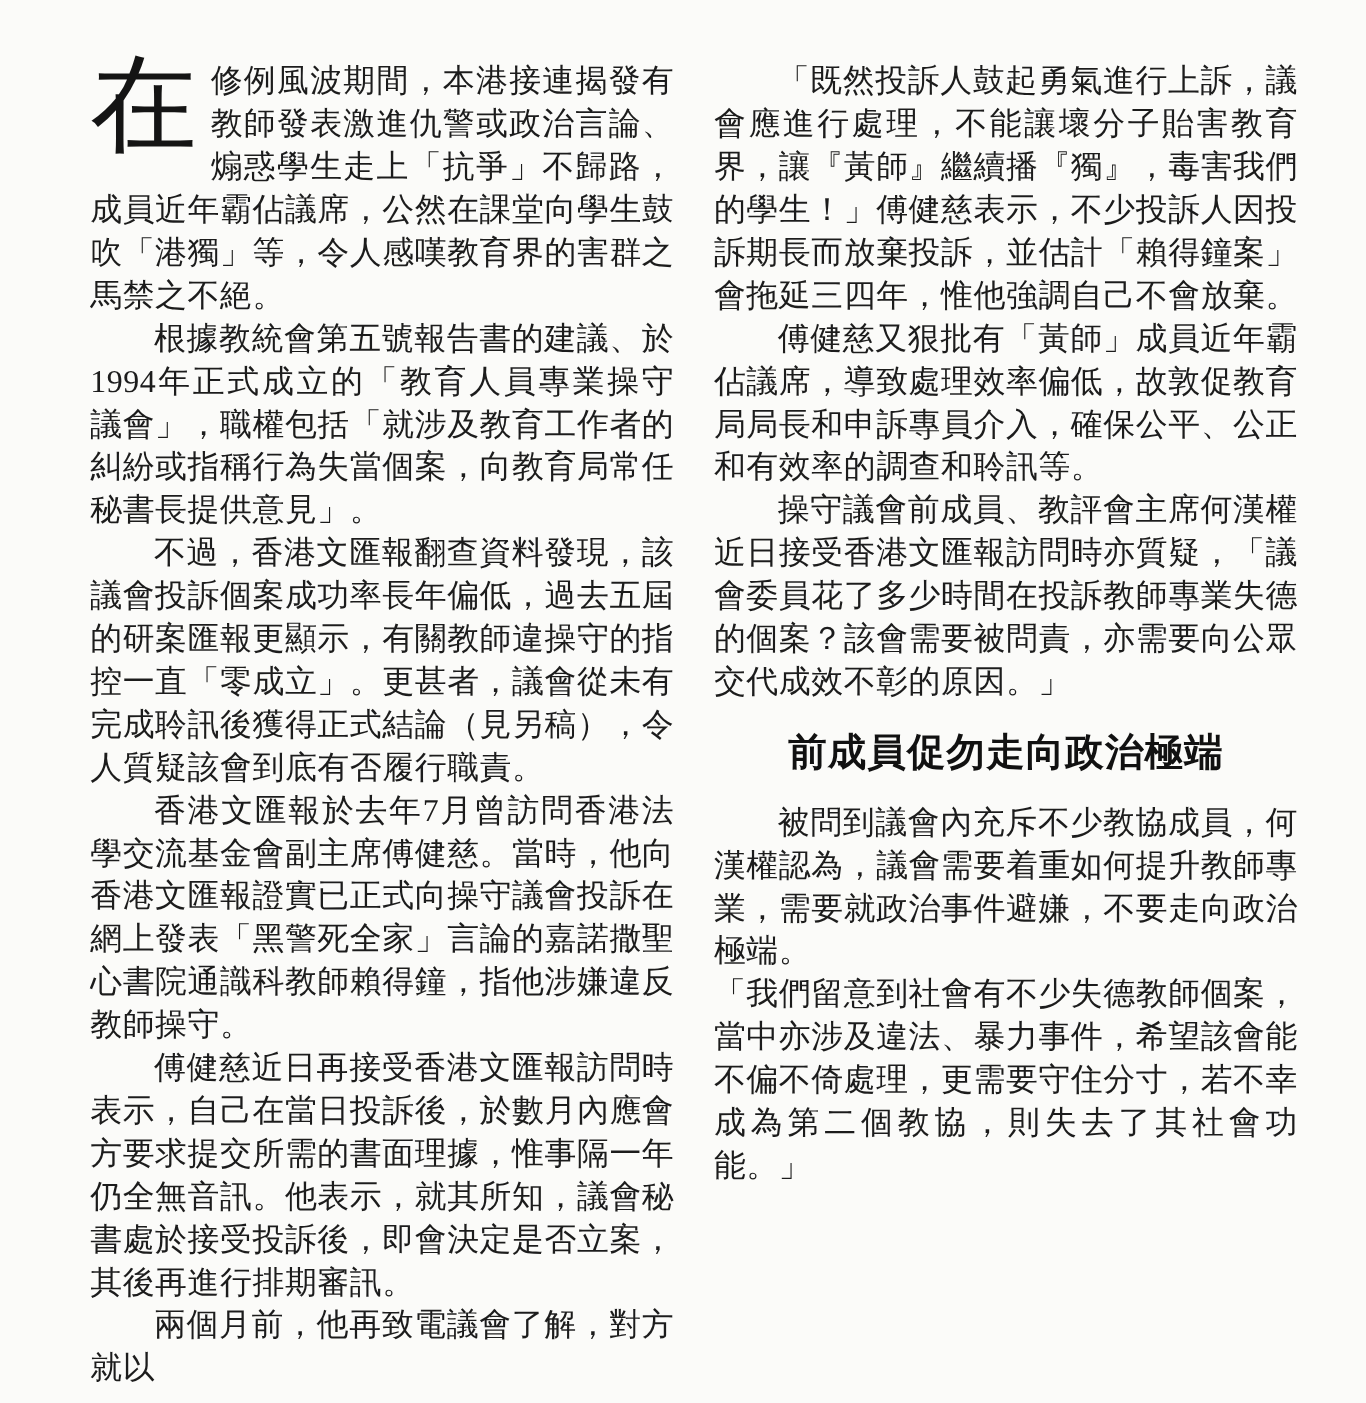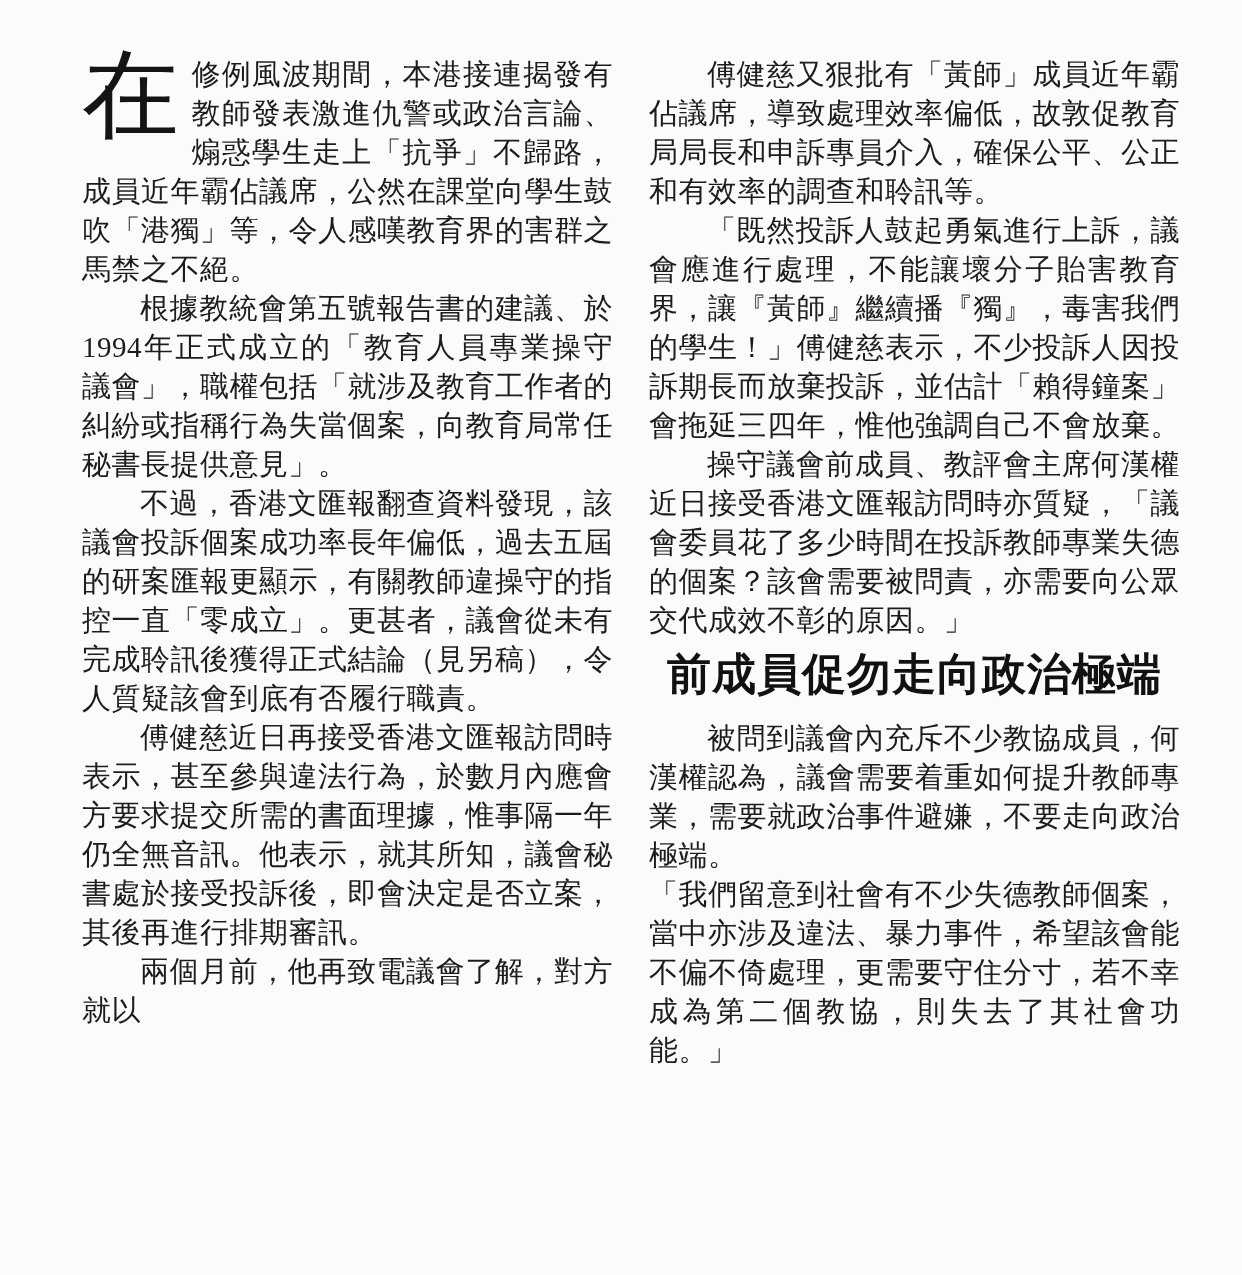--- a/index.html
+++ b/index.html
@@ -31,24 +31,24 @@
     font-size: 29px;
     line-height: 39px;
     text-align: justify;
     text-justify: inter-character;
     letter-spacing: 0.5px;
   }
   .column p.indent {
     text-indent: 2em;
   }
   .column h2 {
-    margin: 10px 0 22px 0;
+    margin: 20px 0 22px 0;
     font-family: "Liberation Sans", "DejaVu Sans", sans-serif;
     font-weight: 700;
-    font-size: 44px;
+    font-size: 35px;
     line-height: 47px;
     text-align: center;
     letter-spacing: 1px;
     color: #111111;
   }
   .dropcap {
     float: left;
     font-size: 97px;
     line-height: 78px;
     margin: 2px 12px 0 0;
@@ -61,24 +61,25 @@
   }
 </style>
 </head>
 <body>
 
 <div class="page">
   <div class="column">
       <p class="flush"><span class="dropcap">在</span><span>修例風波期間，本港接連揭發有教師發表激進仇警或政治言論、煽惑學生走上「抗爭」不歸路，成員近年霸佔議席，公然在課堂向學生鼓吹「港獨」等，令人感嘆教育界的害群之馬禁之不絕。</span></p>
       <p class="indent"><span>根據教統會第五號報告書的建議、於1994年正式成立的「教育人員專業操守議會」，職權包括「就涉及教育工作者的糾紛或指稱行為失當個案，向教育局常任秘書長提供意見」。</span></p>
       <p class="indent"><span>不過，香港文匯報翻查資料發現，該議會投訴個案成功率長年偏低，過去五屆的研案匯報更顯示，有關教師違操守的指控一直「零成立」。更甚者，議會從未有完成聆訊後獲得正式結論</span><span class="seg-bold">（見另稿）</span><span>，令人質疑該會到底有否履行職責。</span></p>
-      <p class="indent"><span>傅健慈近日再接受香港文匯報訪問時表示，甚至參與違法行為，於數月內應會方要求提交所需的書面理據，惟事隔一年仍全無音訊。他表示，就其所知，議會秘書處於接受投訴後，即會決定是否立案，其後再進行排期審訊。</span></p>
+      <p class="indent"><span>香港文匯報於去年7月曾訪問香港法學交流基金會副主席傅健慈。當時，他向香港文匯報證實已正式向操守議會投訴在網上發表「黑警死全家」言論的嘉諾撒聖心書院通識科教師賴得鐘，指他涉嫌違反教師操守。</span></p>
+      <p class="indent"><span>傅健慈近日再接受香港文匯報訪問時表示，自己在當日投訴後，於數月內應會方要求提交所需的書面理據，惟事隔一年仍全無音訊。他表示，就其所知，議會秘書處於接受投訴後，即會決定是否立案，其後再進行排期審訊。</span></p>
       <p class="indent"><span>兩個月前，他再致電議會了解，對方就以</span></p>
     </div>
   <div class="column">
+      <p class="indent"><span>「既然投訴人鼓起勇氣進行上訴，議會應進行處理，不能讓壞分子貽害教育界，讓『黃師』繼續播『獨』，毒害我們的學生！」傅健慈表示，不少投訴人因投訴期長而放棄投訴，並估計「賴得鐘案」會拖延三四年，惟他強調自己不會放棄。</span></p>
       <p class="indent"><span>傅健慈又狠批有「黃師」成員近年霸佔議席，導致處理效率偏低，故敦促教育局局長和申訴專員介入，確保公平、公正和有效率的調查和聆訊等。</span></p>
-      <p class="indent"><span>「既然投訴人鼓起勇氣進行上訴，議會應進行處理，不能讓壞分子貽害教育界，讓『黃師』繼續播『獨』，毒害我們的學生！」傅健慈表示，不少投訴人因投訴期長而放棄投訴，並估計「賴得鐘案」會拖延三四年，惟他強調自己不會放棄。</span></p>
       <p class="indent"><span>操守議會前成員、教評會主席何漢權近日接受香港文匯報訪問時亦質疑，「議會委員花了多少時間在投訴教師專業失德的個案？該會需要被問責，亦需要向公眾交代成效不彰的原因。」</span></p>
       <h2>前成員促勿走向政治極端</h2>
       <p class="indent"><span>被問到議會內充斥不少教協成員，何漢權認為，議會需要着重如何提升教師專業，需要就政治事件避嫌，不要走向政治極端。</span></p>
       <p class="flush"><span>「我們留意到社會有不少失德教師個案，當中亦涉及違法、暴力事件，希望該會能不偏不倚處理，更需要守住分寸，若不幸成為第二個教協，則失去了其社會功能。」</span></p>
     </div>
 </div>
 
 </body></html>

